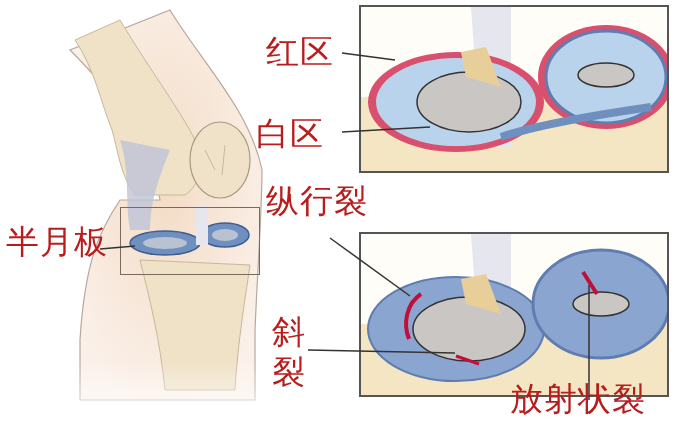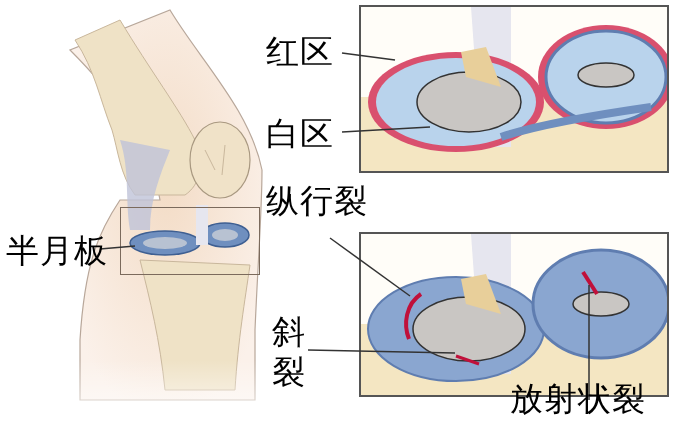--- a/index.html
+++ b/index.html
@@ -1,18 +1,18 @@
 <!DOCTYPE html>
 <html><head>
 <meta charset="utf-8">
 <style>
   html, body { margin:0; padding:0; background:#ffffff; }
   body { width:676px; height:440px; position:relative; overflow:hidden; font-family:"DejaVu Sans", sans-serif; }
   .abs { position:absolute; }
-  .label { position:absolute; color:#000000; font-size:33px; line-height:1; letter-spacing:1px; white-space:nowrap; }
+  .label { position:absolute; color:#b91c1c; font-size:33px; line-height:1; letter-spacing:1px; white-space:nowrap; }
   .box { position:absolute; border:2px solid #555; box-sizing:border-box; background:#fffdf8; overflow:hidden; }
   svg { position:absolute; left:0; top:0; }
 </style>
 </head>
 <body>
 
 <div class="abs" style="left:0;top:0;width:270px;height:440px;">
   <svg width="270" height="440" viewBox="0 0 270 440">
     <defs>
       <radialGradient id="skin" cx="50%" cy="45%" r="60%">
@@ -83,18 +83,18 @@
 <svg width="676" height="440" viewBox="0 0 676 440" style="pointer-events:none;">
   <line x1="342" y1="53" x2="395" y2="60" stroke="#333" stroke-width="1.5"></line>
   <line x1="342" y1="132" x2="430" y2="127" stroke="#333" stroke-width="1.5"></line>
   <line x1="100" y1="249" x2="135" y2="246" stroke="#333" stroke-width="1.5"></line>
   <line x1="330" y1="238" x2="410" y2="296" stroke="#333" stroke-width="1.5"></line>
   <line x1="308" y1="350" x2="455" y2="353" stroke="#333" stroke-width="1.5"></line>
   <line x1="589" y1="285" x2="589" y2="400" stroke="#333" stroke-width="1.5"></line>
 </svg>
 
 <div class="label" style="left:266px;top:35px;">红区</div>
-<div class="label" style="left:266px;top:117px;">白区</div>
+<div class="label" style="left:256px;top:117px;">白区</div>
 <div class="label" style="left:266px;top:184px;">纵行裂</div>
-<div class="label" style="left:6px;top:235px;font-family:Liberation Serif, serif;">半月板</div>
+<div class="label" style="left:6px;top:225px;">半月板</div>
 <div class="label" style="left:272px;top:315px;">斜</div>
 <div class="label" style="left:272px;top:355px;">裂</div>
 <div class="label" style="left:510px;top:382px;">放射状裂</div>
 
 </body></html>

